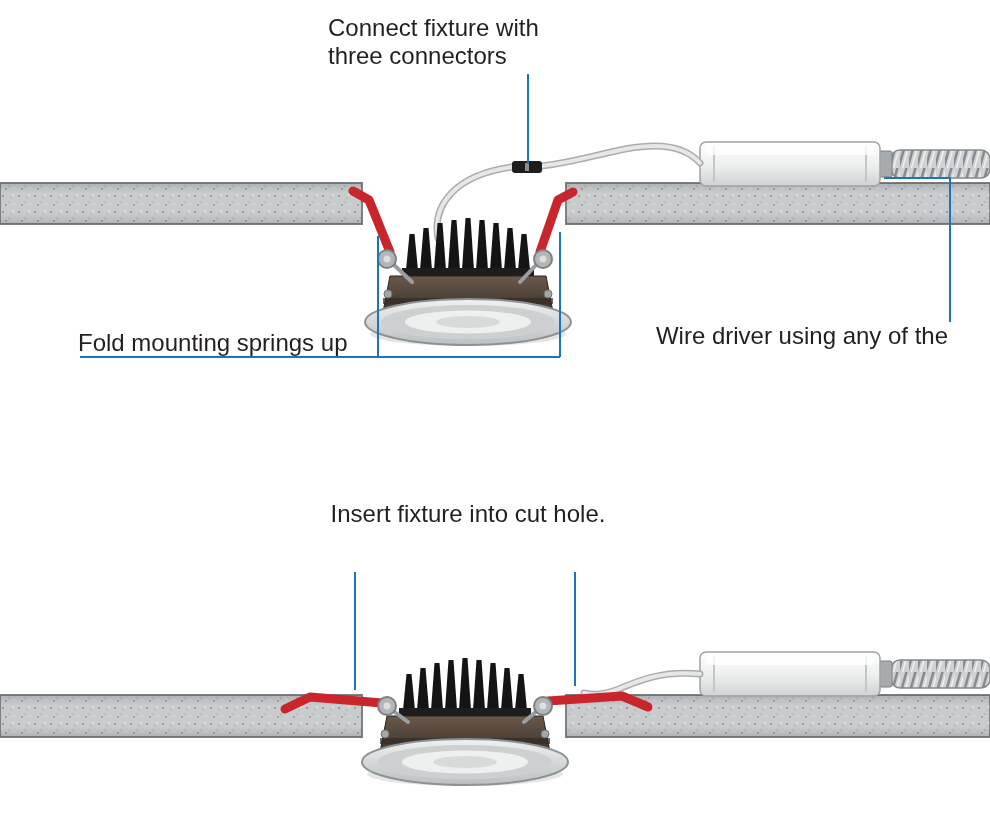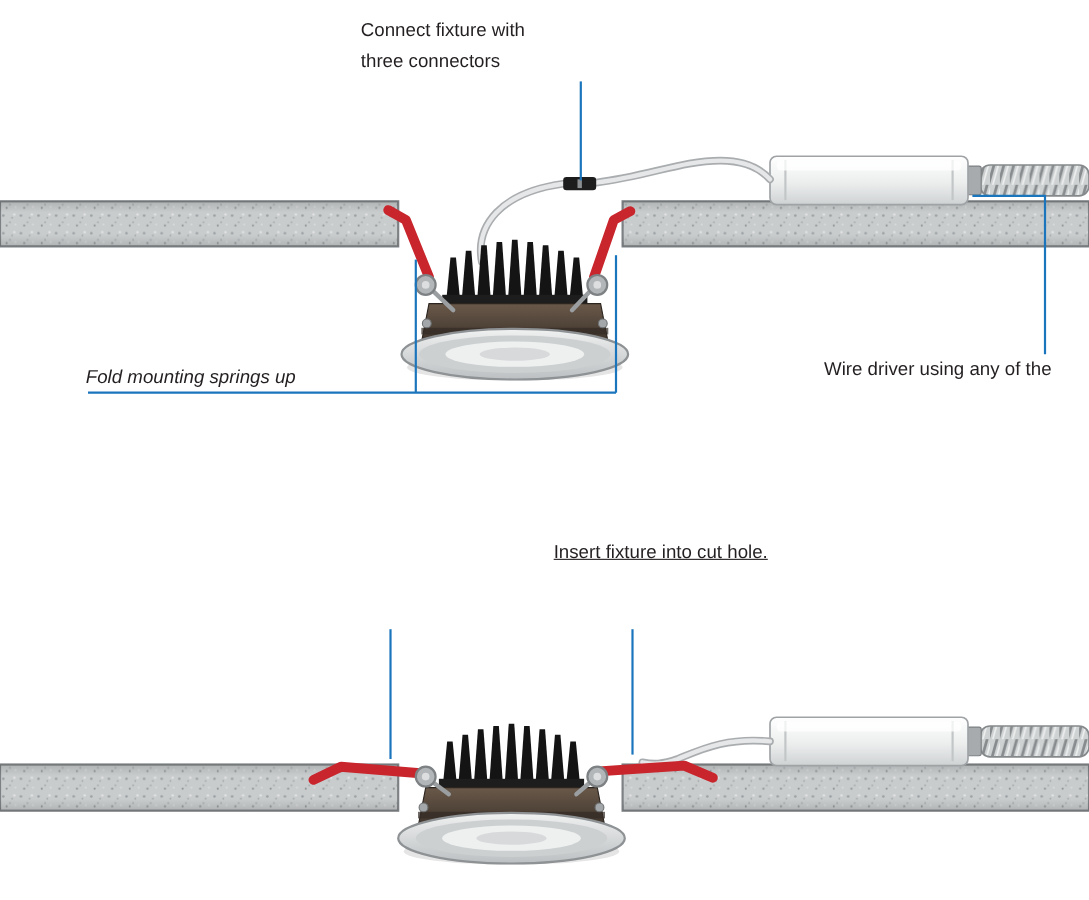--- a/index.html
+++ b/index.html
@@ -2,24 +2,24 @@
 <html><head>
 <meta charset="utf-8">
 <style>
   html,body{margin:0;padding:0;background:#ffffff;}
   .canvas{
     position:relative;width:990px;height:818px;background:#ffffff;
     font-family:"Liberation Sans",sans-serif;overflow:hidden;
   }
   svg.scene{position:absolute;left:0;top:0;}
   .label{
-    position:absolute;color:#231f20;font-size:17px;line-height:28px;
+    position:absolute;color:#231f20;font-size:24px;line-height:28px;
     white-space:nowrap;
   }
-  .label.centered{text-align:right;white-space:normal;}
+  .label.centered{text-align:center;white-space:normal;}
 </style>
 </head>
 <body>
 
 <div class="canvas">
 
   <svg class="scene" width="990" height="818" viewBox="0 0 990 818">
     <defs>
       <pattern id="stipple" width="16" height="16" patternUnits="userSpaceOnUse">
         <rect width="16" height="16" fill="#c9cccd"></rect>
@@ -173,25 +173,25 @@
 
     <path d="M355,572 L355,690" stroke="#1b75bc" stroke-width="2" fill="none"></path>
     <path d="M575,572 L575,686" stroke="#1b75bc" stroke-width="2" fill="none"></path>
   </svg>
 
   <div class="label" style="left:328px;top:14px;">
     <div>Connect fixture with</div>
     <div>three connectors</div>
   </div>
 
-  <div class="label" style="left:78px;top:329px;font-style:italic;">
+  <div class="label" style="left:78px;top:329px;">
     <div>Fold mounting springs up</div>
   </div>
 
   <div class="label centered" style="left:648px;top:322px;width:308px;">
     <div>Wire driver using any of the</div>
   </div>
 
-  <div class="label centered" style="left:238px;top:488px;width:460px;text-decoration:underline;">
+  <div class="label centered" style="left:238px;top:500px;width:460px;">
     <div>Insert fixture into cut hole.</div>
   </div>
 
 </div>
 
 </body></html>

